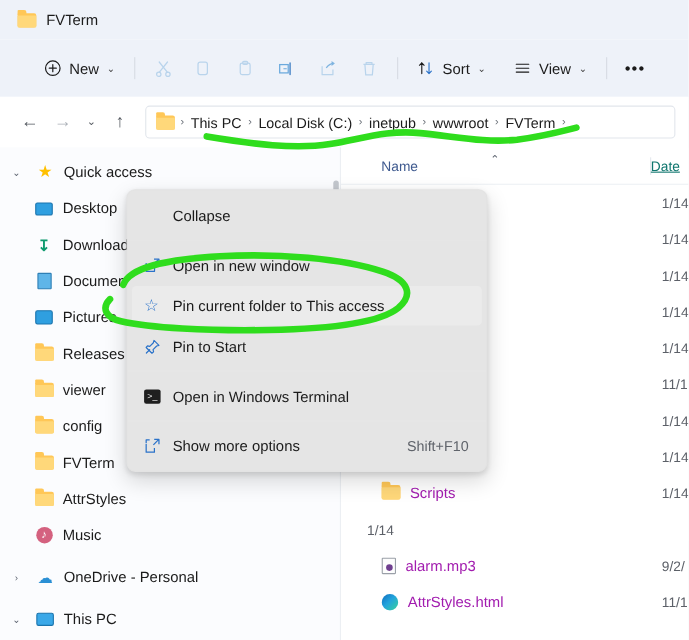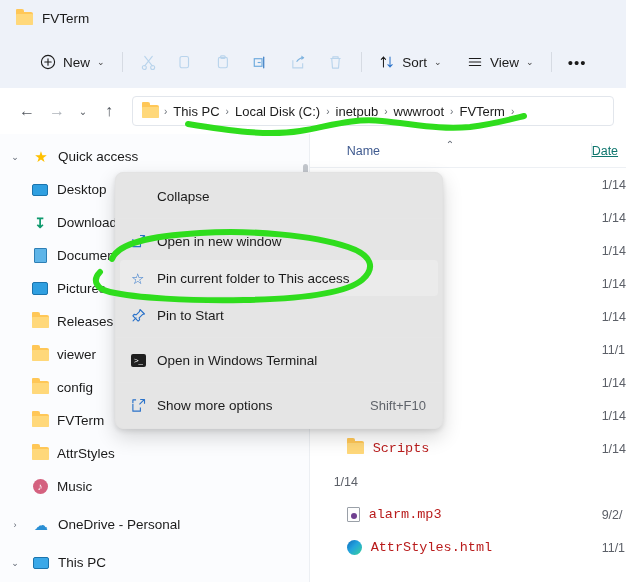--- a/index.html
+++ b/index.html
@@ -100,21 +100,21 @@
   .col-date {
     font-size: 12.5px; color: #0f766e; 
     border-left: 1px solid #e4e8ee; height: 16px; line-height: 16px; text-decoration: underline;
   }
   .frow {
     height: 33px; display: flex; align-items: center;
     margin-left: 9px; padding-left: 13px;
   }
   .frow .fname {
     width: 268px; display: flex; align-items: flex-start; gap: 9px;
-    font-size: 13.5px; color: #b91c1c; padding-left: 24px; font-family: Liberation Mono, monospace;
+    font-size: 13.5px; color: #a21caf; padding-left: 24px;
   }
   .frow .fdate { font-size: 12.5px; color: #5c6068; padding-left: 11px; white-space: nowrap; }
 
   
   .folder {
     width: 17px; height: 13px; background: #ffc757;
     border-radius: 1px 2px 2px 2px; position: relative; flex: none;
   }
   .folder::before {
     content: ""; position: absolute; top: -3px; left: 0;

